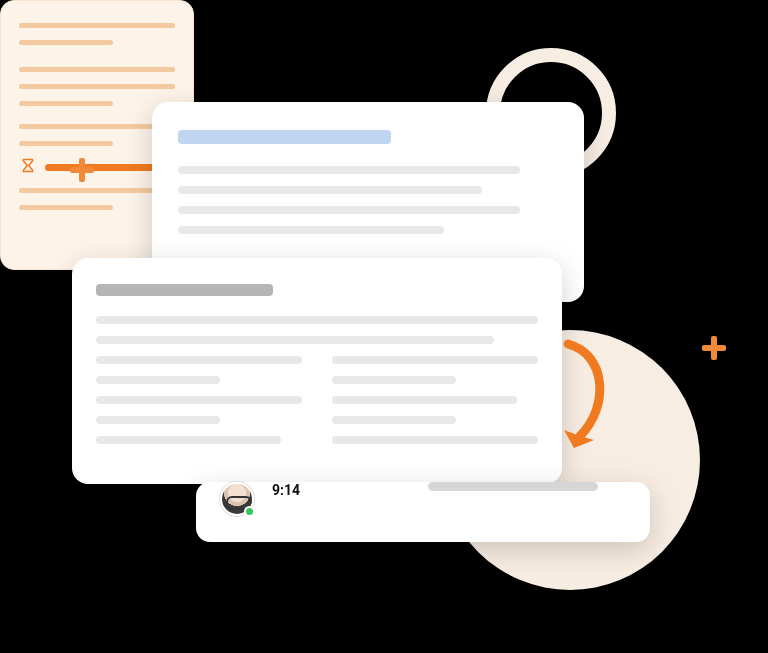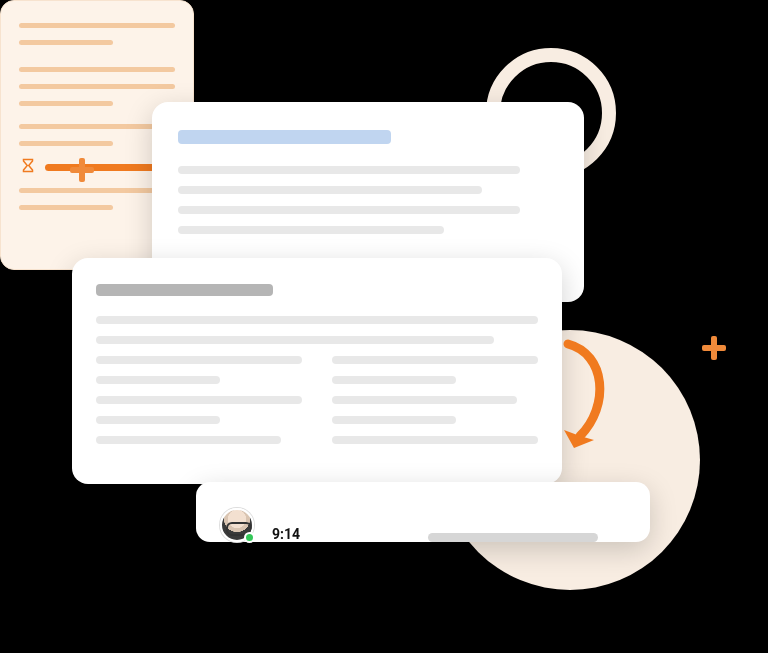--- a/index.html
+++ b/index.html
@@ -14,21 +14,21 @@
 .spark::before{width:6px;height:24px;left:9px;top:0}
 .spark::after{width:24px;height:6px;left:0;top:9px}
 .spark-1{top:158px;left:70px}
 .spark-2{top:336px;left:702px}
 
 
 .card{position:absolute;background:#fff;border-radius:16px;box-shadow:0 8px 28px rgba(0,0,0,.18)}
 .card-back{top:102px;left:152px;width:432px;height:200px;z-index:4;padding:28px 26px}
 .card-mid{top:258px;left:72px;width:490px;height:226px;z-index:5;padding:26px 24px}
 .card-note{top:150px;left:398px;width:194px;height:270px;z-index:6;background:#fdf3e9;border:1px solid #f7e3cf;border-radius:14px;padding:22px 18px 14px;box-shadow:0 6px 20px rgba(0,0,0,.12)}
-.card-bar{top:482px;left:196px;width:454px;height:60px;z-index:8;border-radius:14px;display:flex;align-items:flex-end;padding:0 24px;gap:18px}
+.card-bar{top:482px;left:196px;width:454px;height:60px;z-index:8;border-radius:14px;display:flex;align-items:flex-start;padding:0 24px;gap:18px}
 
 
 .ph{height:8px;background:#e8e8e8;border-radius:4px;margin-bottom:12px}
 .ph.title{background:#c0d5f0;height:14px;width:56%}
 .ph.w100{width:100%}.ph.w90{width:90%}.ph.w80{width:80%}.ph.w70{width:70%}.ph.w60{width:60%}.ph.w40{width:40%}
 .ph.hdr{height:12px;background:#b5b5b5}
 
 .cols{display:flex;gap:30px;margin-top:12px}
 .col{flex:1}
 

